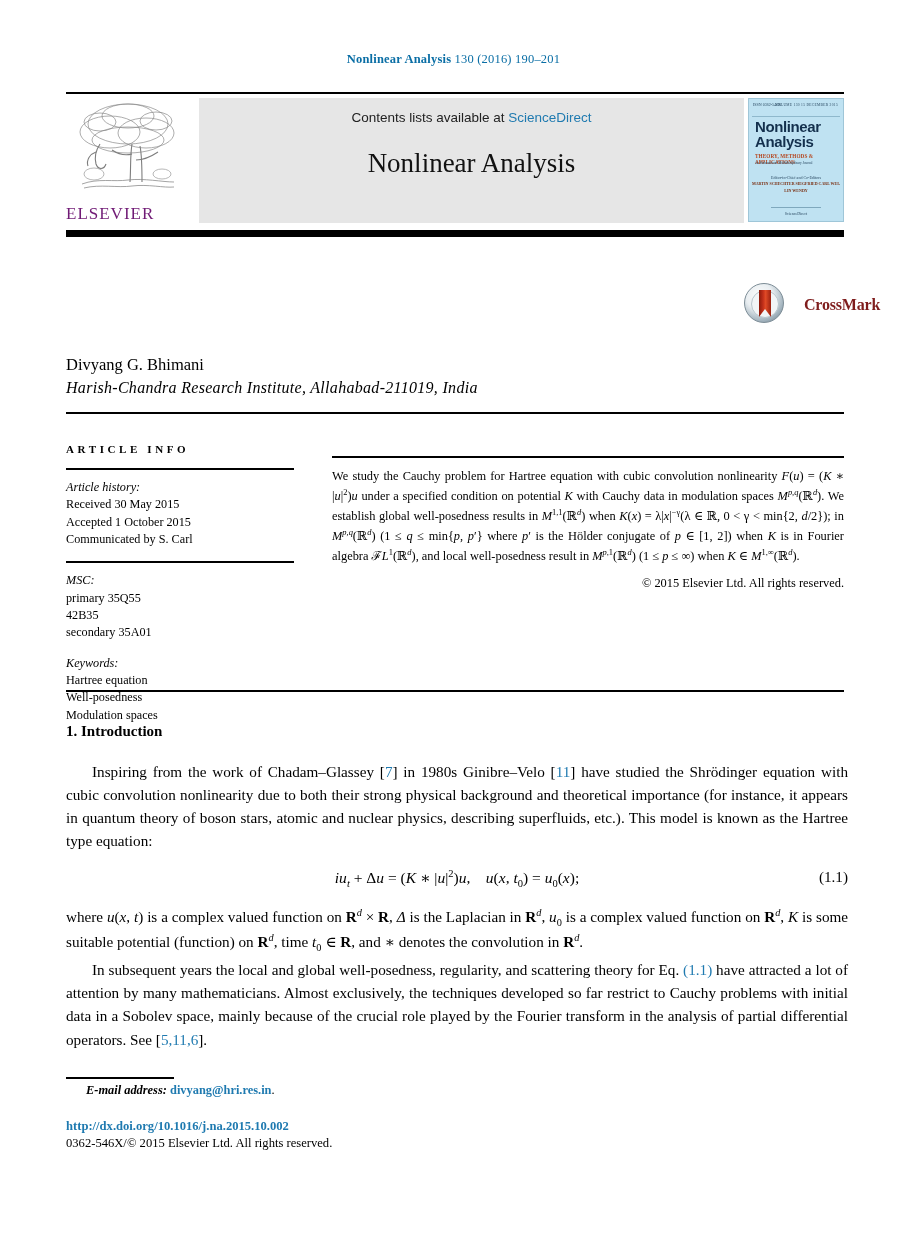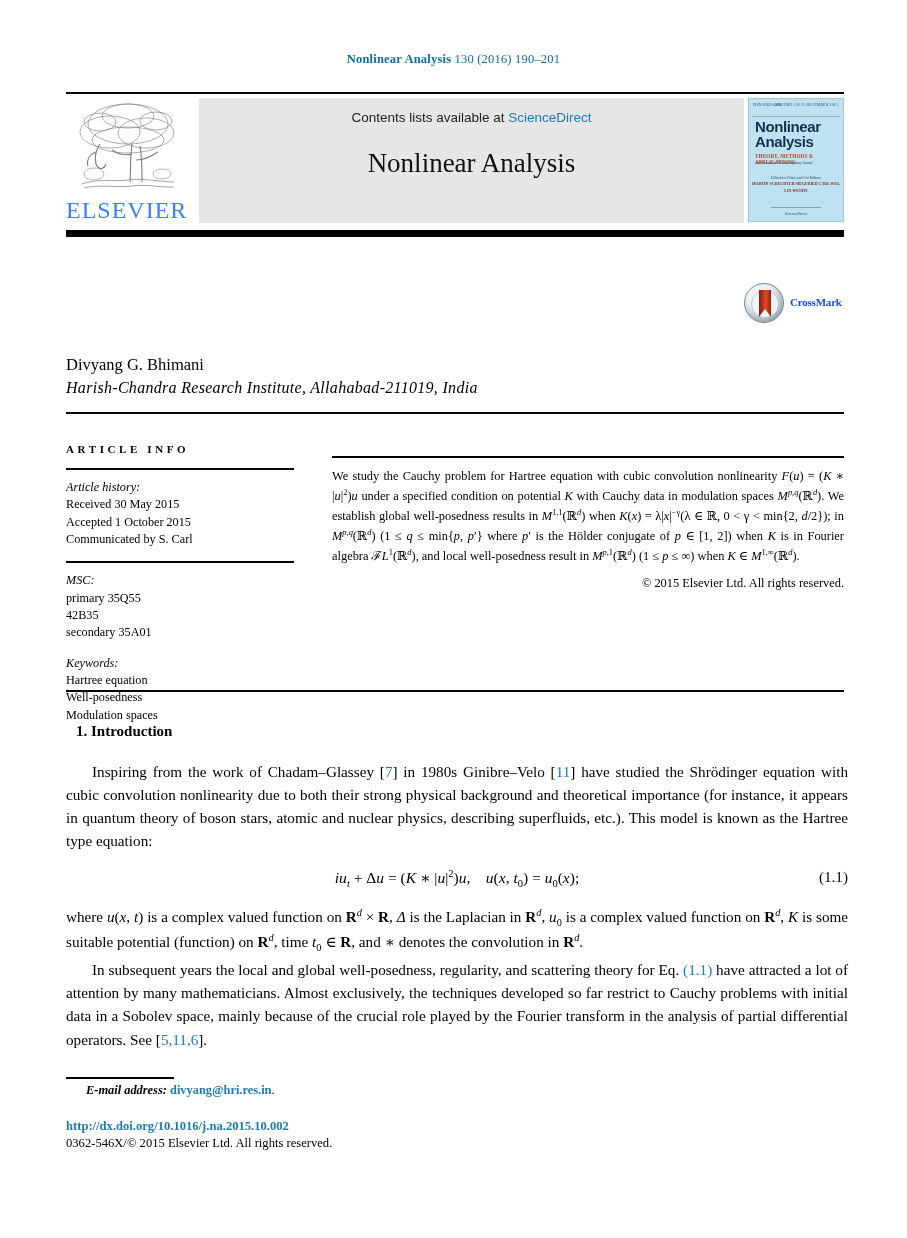--- a/index.html
+++ b/index.html
@@ -58,23 +58,23 @@
     width: 120px;
     height: 126px;
   }
   .tree-svg { position: absolute; left: 4px; top: 0; }
   .elsevier-word {
     position: absolute;
     left: 0;
     bottom: 2px;
     width: 120px;
     text-align: left;
-    color: #3b82f6;
+    color: #701a75;
     font-family: "Liberation Serif", serif;
-    font-size: 24px;
+    font-size: 17px;
     letter-spacing: 1px;
     line-height: 1;
   }
   .banner {
     position: absolute;
     left: 133px;
     top: 2px;
     width: 545px;
     height: 125px;
     background: #e6e6e6;
@@ -199,25 +199,25 @@
     border: 1px solid #b9c6cd;
     box-sizing: border-box;
   }
   .crossmark .cm-mark {
     position: absolute; left: 14px; top: 6px;
     width: 12px; height: 27px;
     background: linear-gradient(90deg, #8d1b0d 0%, #c4301a 35%, #e04a26 55%, #9b2110 100%);
     clip-path: polygon(0 0, 100% 0, 100% 100%, 50% 70%, 0 100%);
   }
   .crossmark .cm-text {
-    position: absolute; left: 46px; top: 13px;
+    position: absolute; left: 60px; top: 13px;
     font-family: "Liberation Serif", serif;
     font-weight: bold;
-    font-size: 11px;
-    color: #1d4ed8;
+    font-size: 16px;
+    color: #7f1d1d;
     letter-spacing: -.2px;
   }
   .author {
     position: absolute;
     left: 66px;
     top: 355px;
     font-size: 16.5px;
   }
   .affil {
     position: absolute;
@@ -280,21 +280,21 @@
     left: 66px;
     top: 690px;
     width: 778px;
     height: 2px;
     background: #000;
   }
 
   
   .h1 {
     position: absolute;
-    left: 76px;
+    left: 66px;
     top: 723px;
     font-size: 15px;
     font-weight: bold;
   }
   .body {
     position: absolute;
     left: 66px;
     top: 760px;
     width: 782px;
     font-size: 15.2px;

